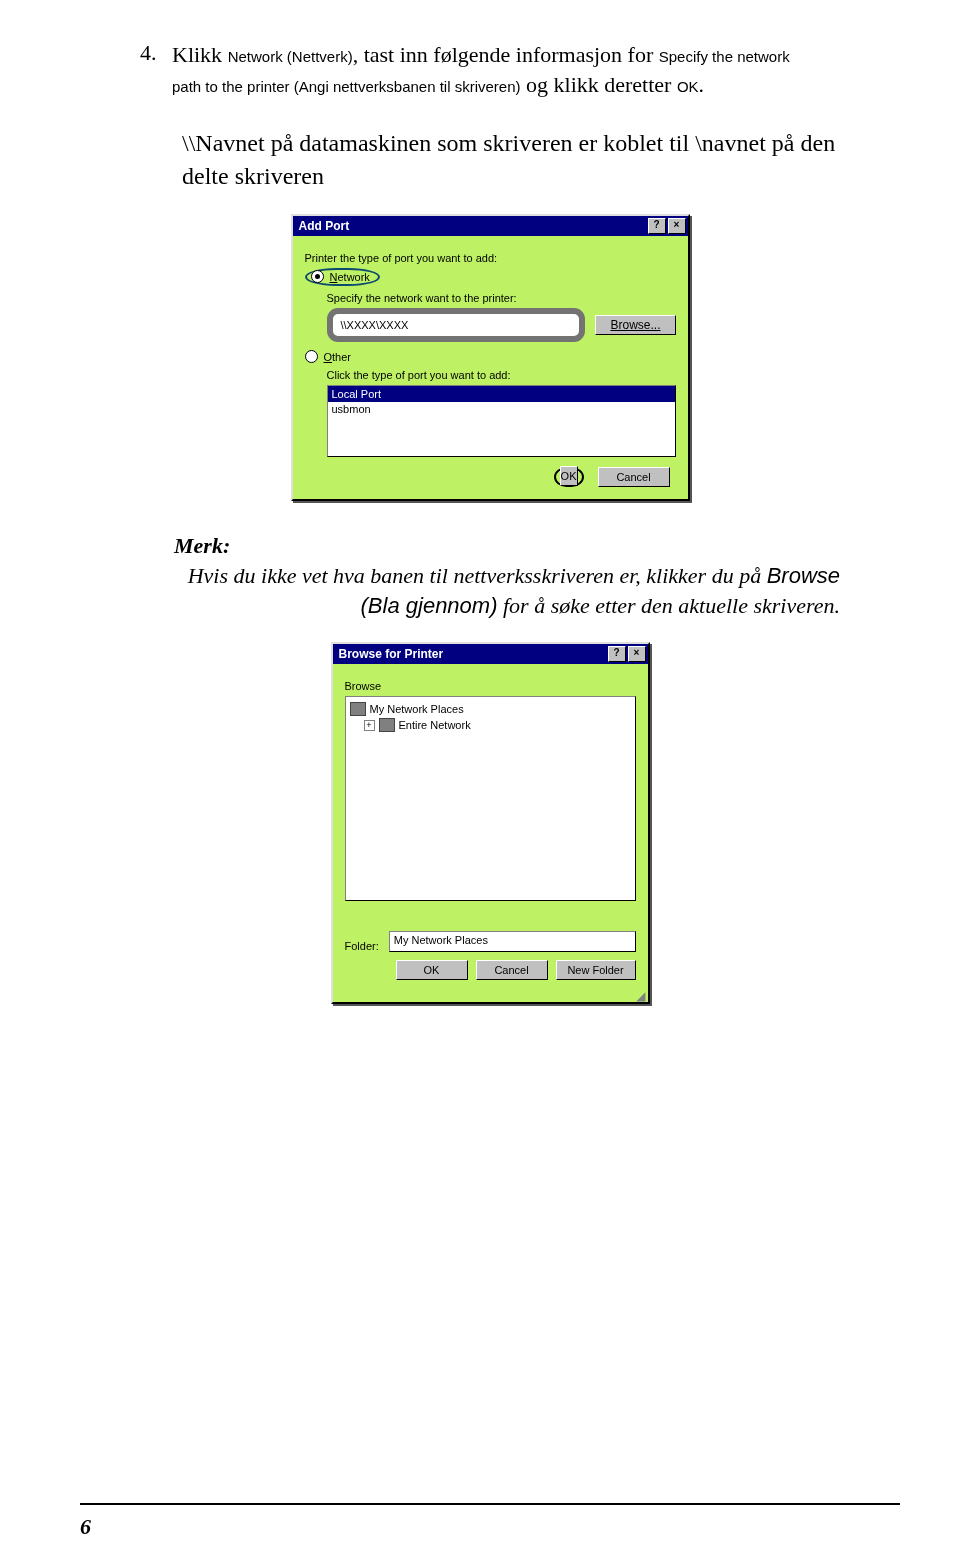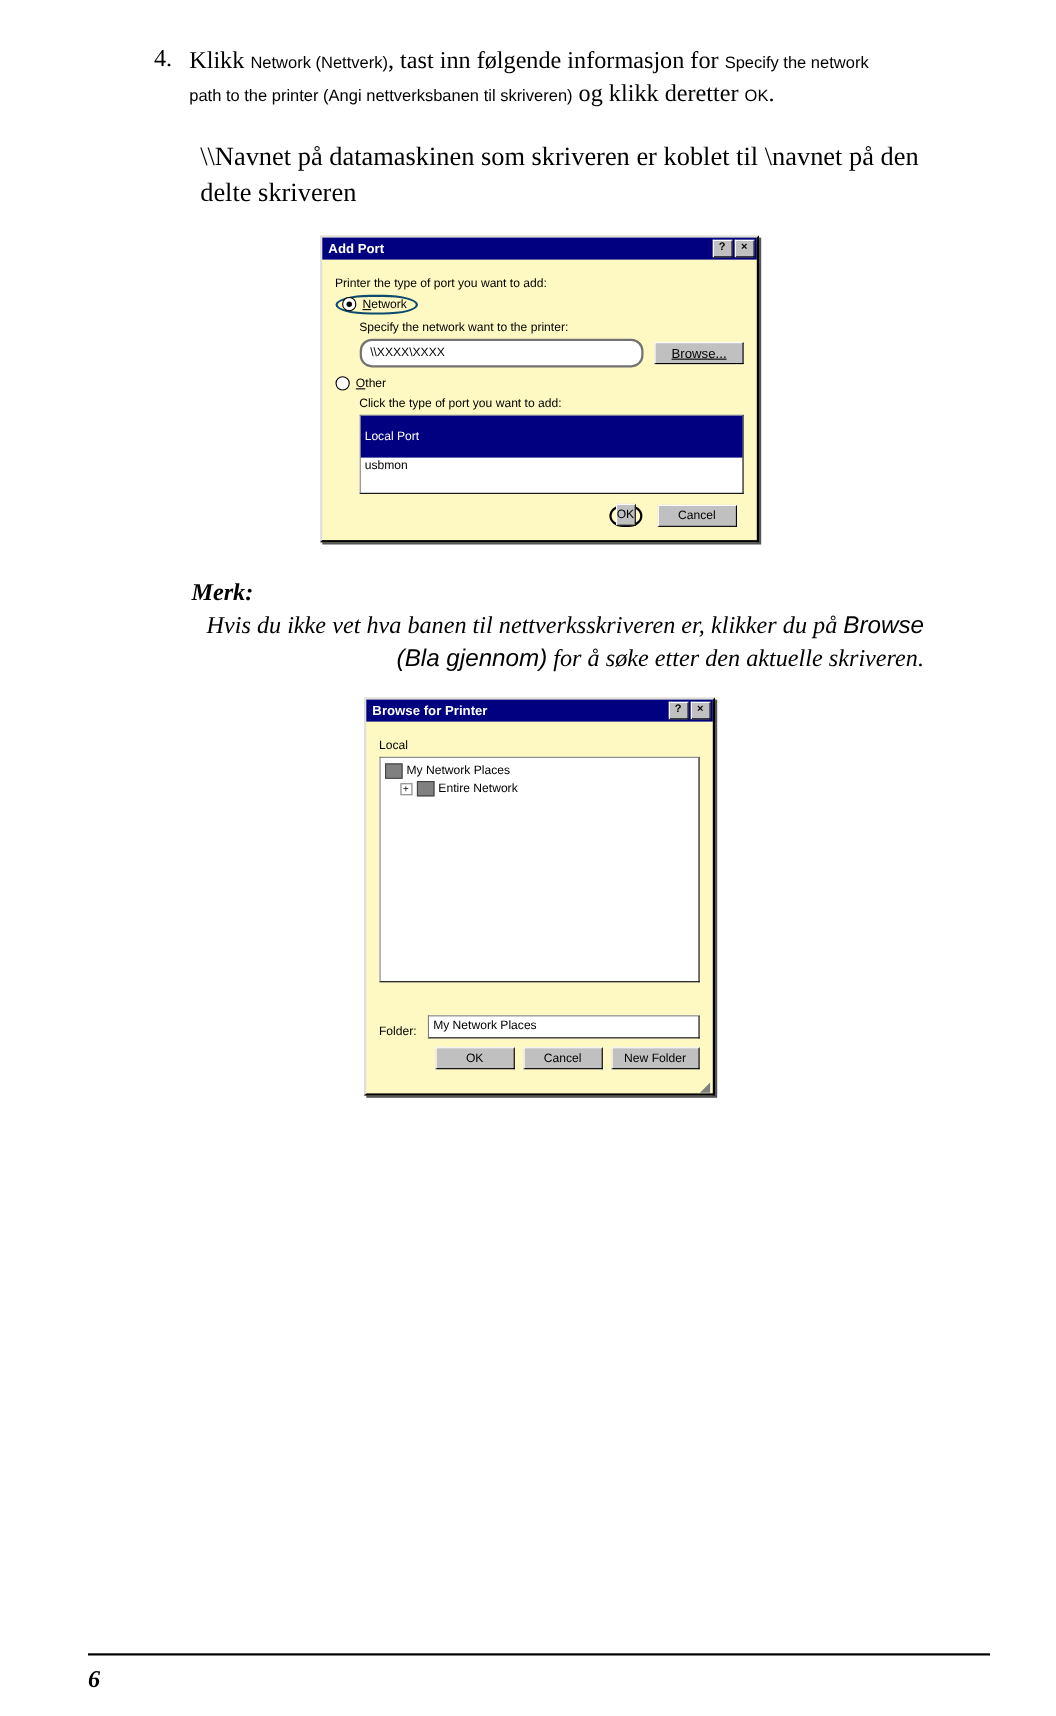--- a/index.html
+++ b/index.html
@@ -44,21 +44,21 @@
     line-height: 1.35;
   }
   .figure-wrap {
     text-align: center;
     margin: 22px 0 30px 0;
   }
 
   
   .dlg {
     display: inline-block;
-    background: #fef9c3;
+    background: #bef264;
     border: 2px solid #000;
     border-top-color: #dfdfdf;
     border-left-color: #dfdfdf;
     text-align: left;
     font-family: "MS Sans Serif", Tahoma, sans-serif;
     font-size: 11px;
     color: #000;
     box-shadow: 2px 2px 0 #555;
   }
   .dlg1 { width: 395px; }
@@ -127,21 +127,21 @@
   .field-row {
     display: flex;
     align-items: center;
     gap: 10px;
     margin: 4px 0 8px 22px;
   }
   .net-input {
     flex: 1;
     height: 22px;
     background: #fff;
-    border: 2px solid #737373;
+    border: 6px solid #737373;
     border-radius: 11px;
     padding: 0 8px;
     font-size: 11px;
     display: flex;
     align-items: center;
   }
   .flat-btn {
     background: #c0c0c0;
     border: 1px solid #000;
     border-top-color: #fff;
@@ -153,21 +153,21 @@
     background: #fff;
     border: 1px solid #000;
     border-top-color: #808080;
     border-left-color: #808080;
     height: 70px;
     margin: 4px 0 10px 22px;
   }
   .listbox .li-sel {
     background: #000080;
     color: #fff;
-    padding: 13px 4px;
+    padding: 2px 4px;
   }
   .listbox .li {
     padding: 1px 4px;
   }
   .btn-row {
     display: flex;
     justify-content: flex-end;
     gap: 14px;
     padding-right: 6px;
   }
@@ -347,21 +347,21 @@
   <div class="figure-wrap">
     <div class="dlg dlg2">
       <div class="titlebar">
         <span>Browse for Printer</span>
         <span class="tb-btns">
           <span class="tb-btn">?</span>
           <span class="tb-btn">×</span>
         </span>
       </div>
       <div class="dlg-body">
-        <div class="lbl">Local</div>
+        <div class="lbl">Browse</div>
         <div class="tree">
           <div class="tree-row">
             <span class="ico"></span>
             <span>My Network Places</span>
           </div>
           <div class="tree-row indent">
             <span class="expander">+</span>
             <span class="ico"></span>
             <span>Entire Network</span>
           </div>

